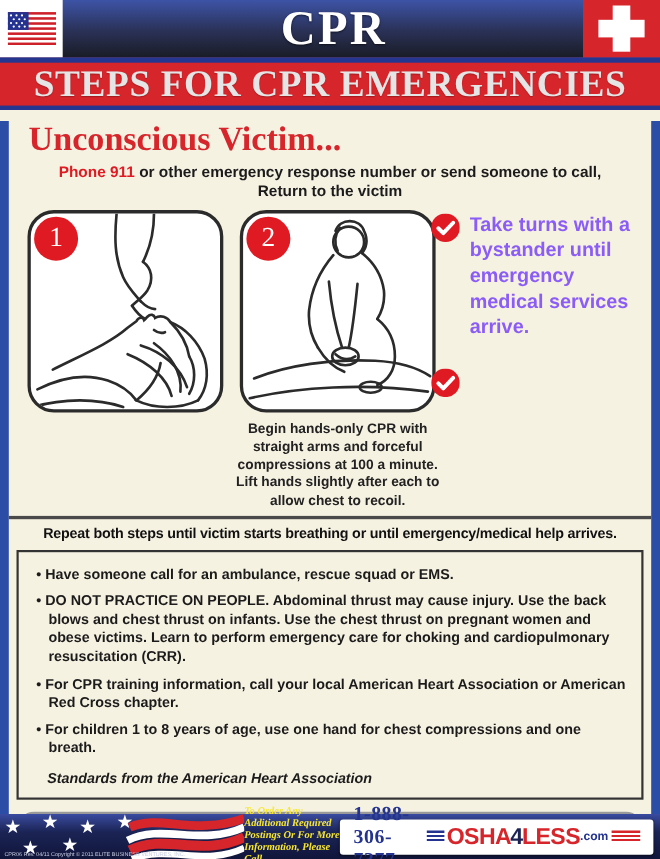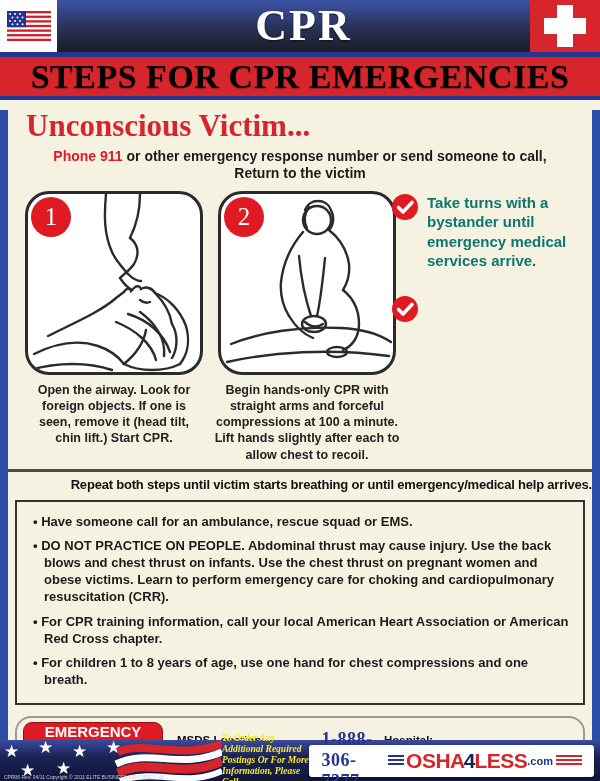--- a/index.html
+++ b/index.html
@@ -8,21 +8,21 @@
 
   
   .header { height:52px; display:flex; }
   .flag-box { width:57px; background:#fff; display:flex; align-items:center; justify-content:center; }
   .title-bar { flex:1; background:linear-gradient(180deg,#3D53A6 0%, #2A3156 55%, #1A1C26 100%); display:flex; align-items:center; justify-content:center; }
   .cpr-title { color:#fff; font-family:"Liberation Serif", serif; font-weight:bold; font-size:44px; letter-spacing:2px; line-height:1; text-shadow:0 1px 2px rgba(0,0,0,.6);margin-left:20px; }
   .cross-box { width:70px; background:#D6252B; display:flex; align-items:center; justify-content:center; }
 
   
   .banner { height:48px; background:#D6252B; border-top:5px solid #24368F; border-bottom:4px solid #24368F; display:flex; align-items:center; justify-content:center; }
-  .banner-text { color:#000000; font-family:"Liberation Serif", serif; font-weight:bold; font-size:34px; letter-spacing:.5px; white-space:nowrap; line-height:1; text-shadow:0 1px 1px rgba(0,0,0,.25); }
+  .banner-text { color:#e5e5e5; font-family:"Liberation Serif", serif; font-weight:bold; font-size:34px; letter-spacing:.5px; white-space:nowrap; line-height:1; text-shadow:0 1px 1px rgba(0,0,0,.25); }
 
   
   .bodyframe { height:640px; border-left:8px solid #2B4DA6; border-right:8px solid #2B4DA6; position:relative; }
 
   .uv-heading { margin:10px 0 2px 18px; color:#D6252B; font-family:"Liberation Serif", serif; font-weight:bold; font-size:31px; line-height:1.05; }
   .phone-lines { text-align:center; font-weight:bold; font-size:14px; color:#1b1b1b; line-height:1.25; margin-top:5px; }
   .phone-lead { color:#E01A22; }
 
   
   .steps-row { position:relative; margin-top:8px; min-height:262px; }
@@ -32,25 +32,25 @@
   .panel { width:178px; height:184px; background:#fff; border:3px solid #2b2b2b; border-radius:24px; position:relative; overflow:hidden; }
   .panel-col.wide-caption .panel { margin-left:8px; }
   .step-badge { position:absolute; top:3px; left:3px; width:40px; height:40px; background:#E01A22; border-radius:50%; color:#fff; font-family:"Liberation Serif", serif; font-size:25px; display:flex; align-items:center; justify-content:center; }
   .panel svg.art { position:absolute; inset:0; }
   .caption { margin-top:7px; font-weight:bold; font-size:12.5px; line-height:1.3; text-align:center; color:#222; }
 
   
   .tips { position:absolute; top:2px; right:4px; width:196px; }
   .tip { display:flex; gap:9px; margin-bottom:24px; }
   .tip-icon { flex:0 0 26px; width:26px; height:26px; margin-top:1px; }
-  .tip-text { font-weight:bold; font-size:15px; line-height:1.3; color:#0f766e; }
+  .tip-text { font-weight:bold; font-size:18px; line-height:1.3; color:#8b5cf6; }
 
   
   .divider { border:none; border-top:3px solid #4a4a4a; margin:6px 0 5px 0; }
-  .repeat-line { text-align:right; font-weight:bold; font-size:13px; letter-spacing:-.2px; color:#111; white-space:nowrap; }
+  .repeat-line { text-align:center; font-weight:bold; font-size:13px; letter-spacing:-.2px; color:#111; white-space:nowrap; }
 
   
   .notes-box { margin:8px 7px 0 7px; border:2px solid #333; padding:11px 14px 8px 16px; }
   .note { font-weight:bold; font-size:13px; line-height:1.32; color:#1b1b1b; margin-bottom:7px; padding-left:11px; text-indent:-11px; }
   .note::before { content:"• "; }
   .standards { margin:12px 0 2px 10px; font-weight:bold; font-style:italic; font-size:13px; color:#1b1b1b; }
 
   
   .em-wrap { margin:11px 7px 0 7px; border:2px solid #9a9a9a; border-radius:16px; height:66px; display:flex; align-items:center; padding:5px 14px 5px 6px; gap:14px; }
   .em-label { width:140px; height:54px; background:#E01A22; border:1px solid #8a1216; border-radius:9px; color:#fff; font-weight:bold; font-size:15px; line-height:1.1; display:flex; flex-direction:column; align-items:center; justify-content:center; }
@@ -149,21 +149,20 @@
               <path d="M144,130 C150,140 150,154 144,164"></path>
               <path d="M100,120 C120,126 136,140 142,158"></path>
               <path d="M88,128 C108,136 124,150 128,166"></path>
               <path d="M112,118 C126,128 138,144 136,162"></path>
               <path d="M152,170 C136,178 112,178 96,170 C108,160 116,148 118,136"></path>
               <path d="M6,160 C30,148 52,146 70,152 C82,156 90,162 96,170"></path>
               <path d="M2,176 C30,168 60,168 84,176"></path>
             </svg>
             <div class="step-badge">1</div>
           </div>
-          <div class="caption">Open the airway. Look for foreign objects. If one is seen, remove it (head tilt, chin lift.) Start CPR.</div>
         </div>
 
         <div class="panel-col wide-caption">
           <div class="panel">
             <svg class="art" width="178" height="184" viewBox="0 0 178 184" fill="none" stroke="#2b2b2b" stroke-width="2.4" stroke-linecap="round">
               <path d="M10,150 C40,138 80,132 120,134 C140,135 158,140 170,148"></path>
               <path d="M6,168 C50,158 110,154 168,162"></path>
               <circle cx="96" cy="26" r="14"></circle>
               <path d="M84,16 C88,4 106,4 110,16 C114,24 112,32 108,36"></path>
               <path d="M86,34 C83,28 83,20 88,13"></path>
@@ -201,20 +200,21 @@
     </div>
 
     <hr class="divider">
     <div class="repeat-line">Repeat both steps until victim starts breathing or until emergency/medical help arrives.</div>
 
     <div class="notes-box">
       <div class="note">Have someone call for an ambulance, rescue squad or EMS.</div>
       <div class="note">DO NOT PRACTICE ON PEOPLE. Abdominal thrust may cause injury. Use the back blows and chest thrust on infants. Use the chest thrust on pregnant women and obese victims. Learn to perform emergency care for choking and cardiopulmonary resuscitation (CRR).</div>
       <div class="note">For CPR training information, call your local American Heart Association or American Red Cross chapter.</div>
       <div class="note">For children 1 to 8 years of age, use one hand for chest compressions and one breath.</div>
+      <div class="standards">Standards from the American Heart Association</div>
     </div>
 
     <div class="em-wrap">
       <div class="em-label">
         <span>EMERGENCY</span>
         <span>NUMBERS</span>
         <span>CALL 911</span>
       </div>
       <div class="em-fields">
         <div class="em-col">

